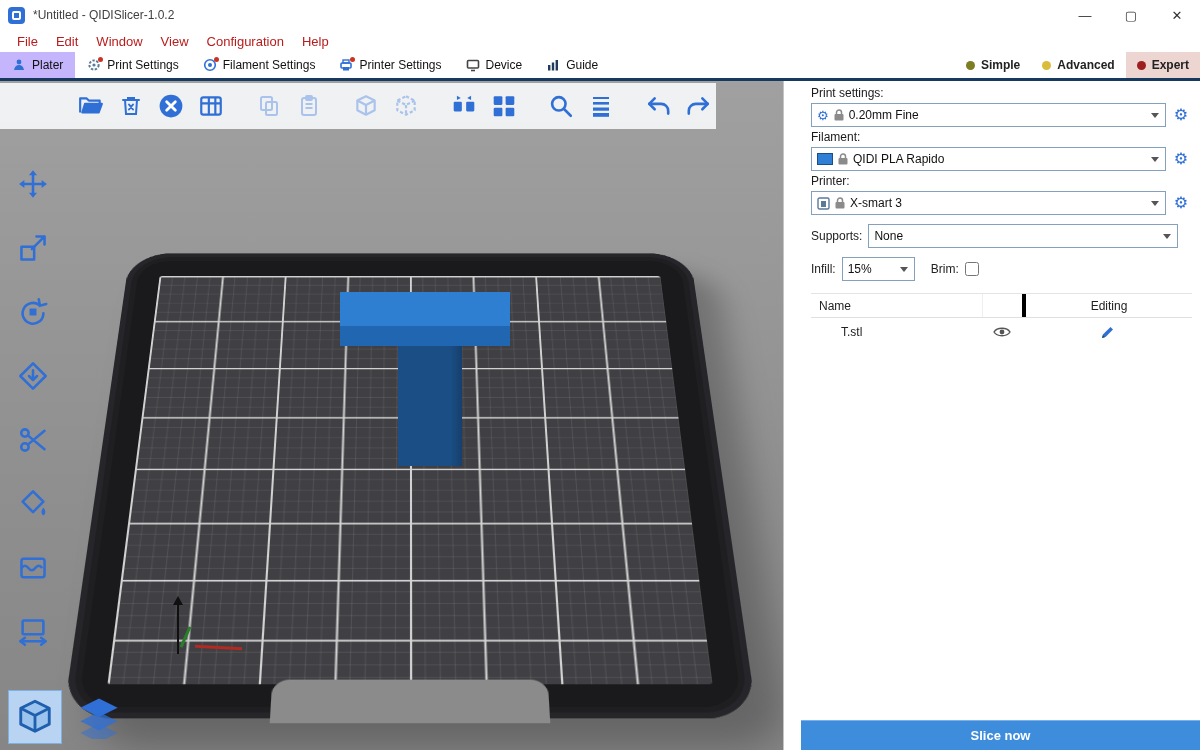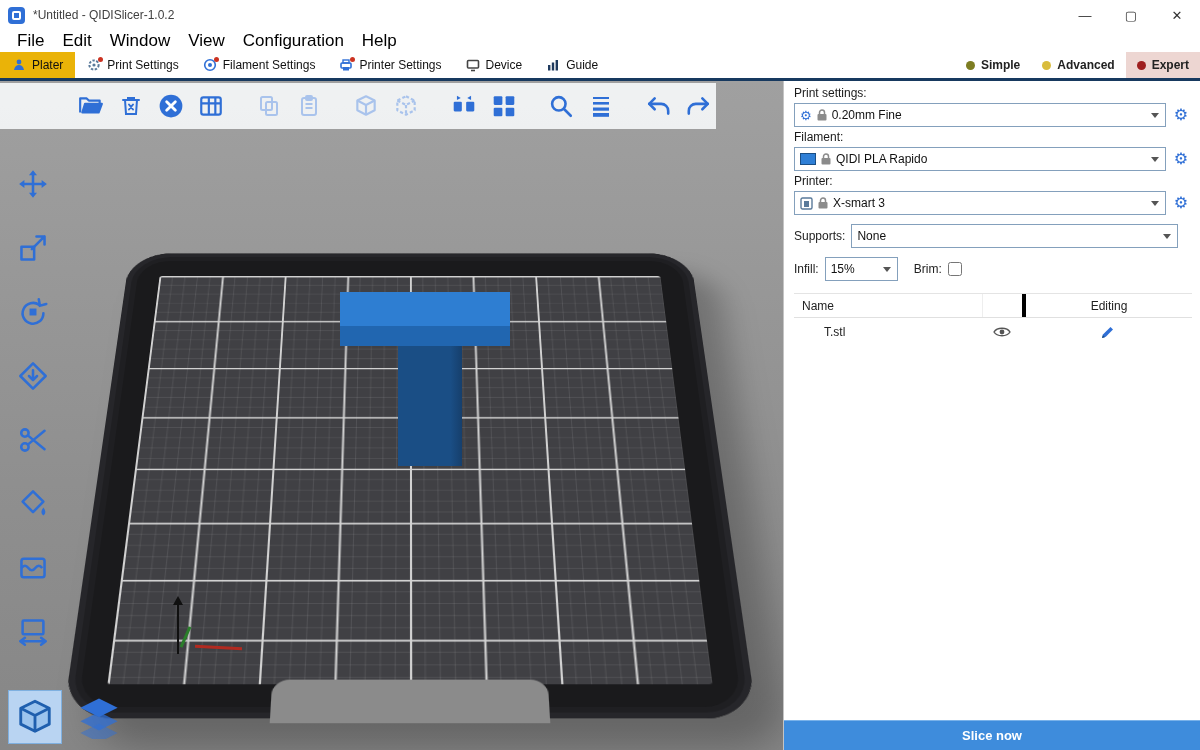--- a/index.html
+++ b/index.html
@@ -14,26 +14,26 @@
   
   .titlebar { height:30px; display:flex; align-items:center; padding-left:8px; gap:8px; background:#fff; }
   .app-icon { width:17px; height:17px; border-radius:4px; background:#2f6fd6; position:relative; flex:0 0 auto; }
   .app-icon::after { content:""; position:absolute; inset:4px; border:2px solid #fff; border-radius:2px; }
   .title-text { color:#404040; }
   .win-controls { margin-left:auto; display:flex; height:100%; }
   .win-btn { width:46px; display:flex; align-items:center; justify-content:center; color:#333; font-size:13px; }
 
   
   .menubar { height:22px; display:flex; align-items:center; padding-left:8px; background:#fff; }
-  .menu-item { padding:0 9px; color:#000000; font-size:17px; }
+  .menu-item { padding:0 9px; color:#b91c1c; font-size:13px; }
 
   
   .tabbar { height:29px; display:flex; align-items:stretch; background:#fff; border-bottom:3px solid #17395f; }
   .tab { display:flex; align-items:center; gap:6px; padding:0 12px; color:#111; }
-  .tab.active { background:#eab308; }
+  .tab.active { background:#c4b5fd; }
   .modes { margin-left:auto; display:flex; align-items:stretch;font-weight:bold; }
   .mode { display:flex; align-items:center; gap:6px; padding:0 11px; }
   .mode.active { background:#edd6d2;text-align:center; }
   .dot { width:9px; height:9px; border-radius:50%; }
   .dot-simple { background:#7d7d22; }
   .dot-advanced { background:#d9bc3c; }
   .dot-expert { background:#9e1f1f; }
   .tab-ico { position:relative; }
   .mod-dot { position:absolute; width:5px; height:5px; border-radius:50%; background:#cc3322; top:-1px; right:-2px; }
 
@@ -83,21 +83,21 @@
   .axis-x { left:195px; top:565px; width:47px; height:3px; background:#b22a20; transform:rotate(3deg); }
   .axis-y { left:184px; top:545px; width:3px; height:22px; background:#2a7e2a; transform:rotate(24deg); }
 
   
   .view-btns { position:absolute; left:8px; bottom:6px; z-index:5; display:flex; gap:10px; align-items:center; }
   .view-3d { width:54px; height:54px; background:#b9d4f2; border:1px solid #7fb0e0;
     display:flex; align-items:center; justify-content:center; }
   .view-layers { width:54px; height:54px; display:flex; align-items:center; justify-content:center; color:#2f6fd6; }
 
   
-  .sidebar { flex:1; display:flex; flex-direction:column; padding:2px 8px 0 10px; background:#fff; }
+  .sidebar { flex:1; display:flex; flex-direction:column; padding:2px 8px 0 10px; background:#fff;margin-left:17px; }
   .field-label { margin:3px 0 3px; color:#1a1a1a; }
   .preset-row { display:flex; align-items:center; gap:4px; }
   .combo { flex:1; height:24px; border:1px solid #84a0bc; background:#fff;
     display:flex; align-items:center; gap:5px; padding:0 6px 0 5px; color:#111; }
   .caret { margin-left:auto; width:0; height:0; border:4px solid transparent; border-top:5px solid #555; margin-top:5px; }
   .gear-btn { width:22px; text-align:center; color:#2f6fd6; font-size:16px; line-height:1;
     font-family:"DejaVu Sans", sans-serif; }
   .gear-sm { color:#2f6fd6; font-size:13px; line-height:1; font-family:"DejaVu Sans", sans-serif; }
   .swatch { width:16px; height:12px; background:#2f7fd6; border:1px solid #1a4e85; }
   .inline-row { display:flex; align-items:center; margin-top:9px; gap:6px; }

